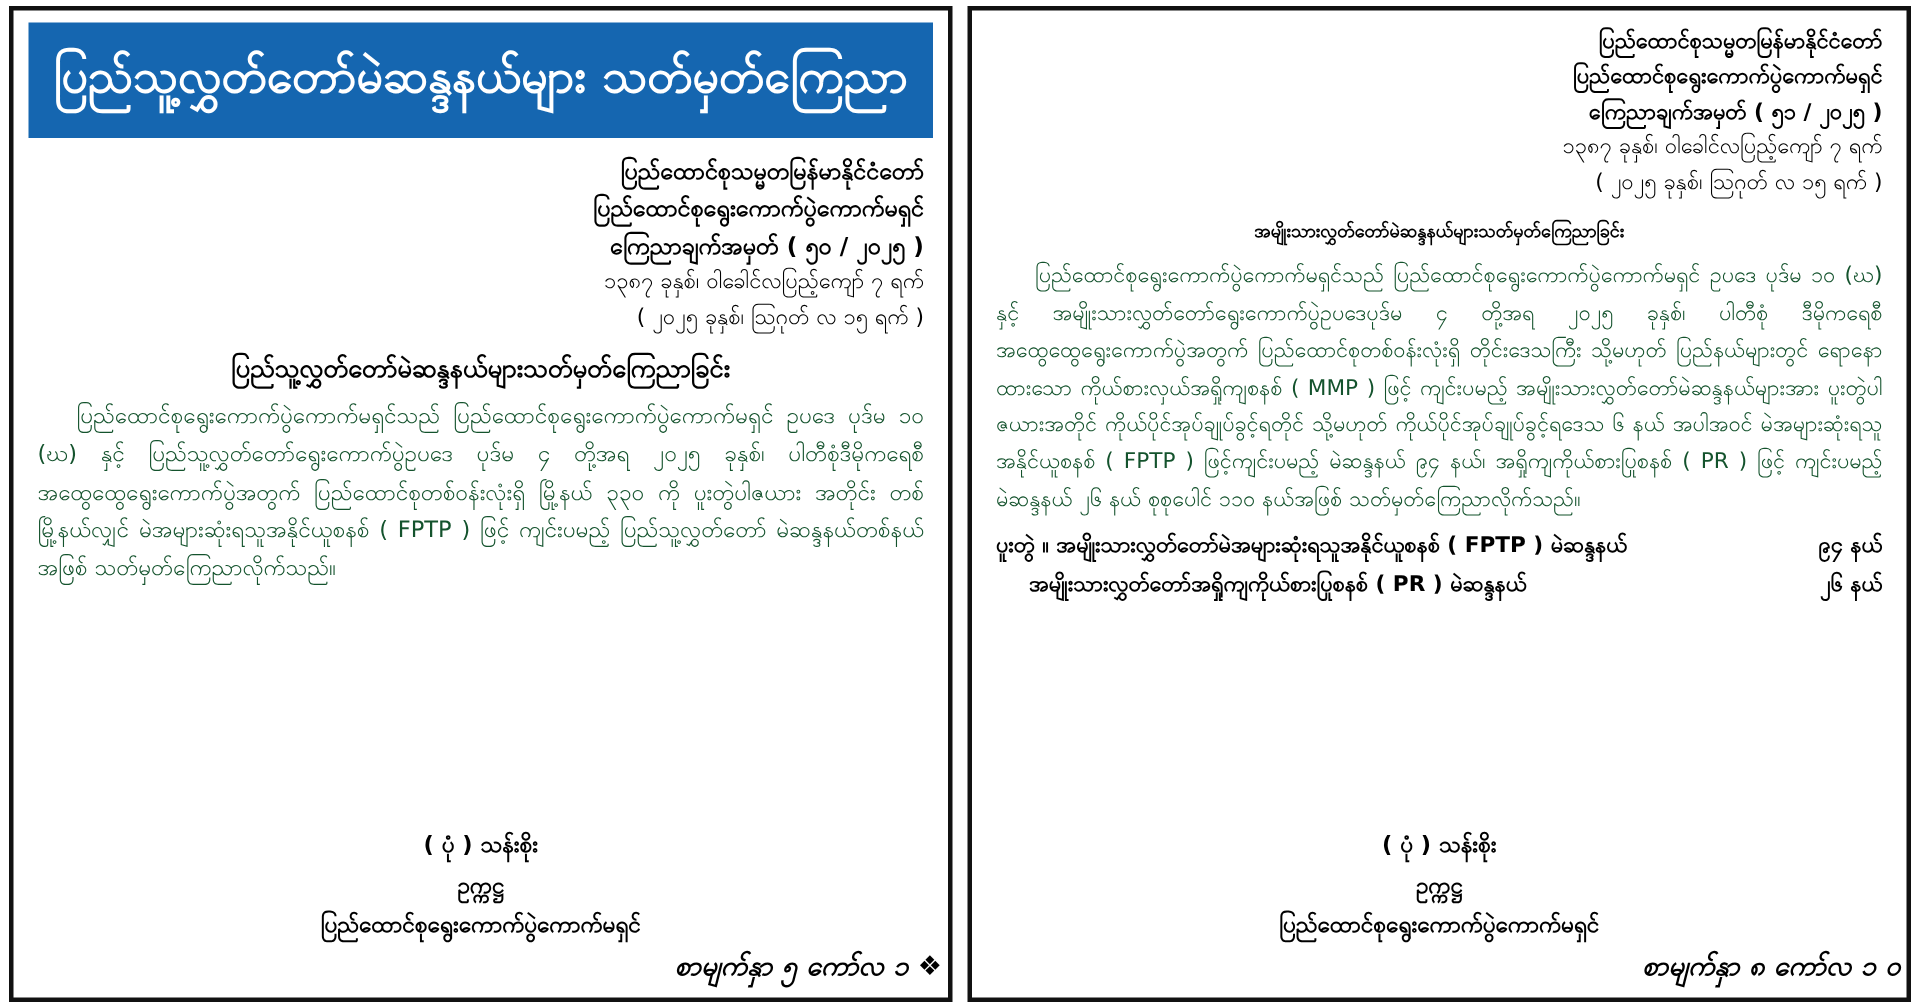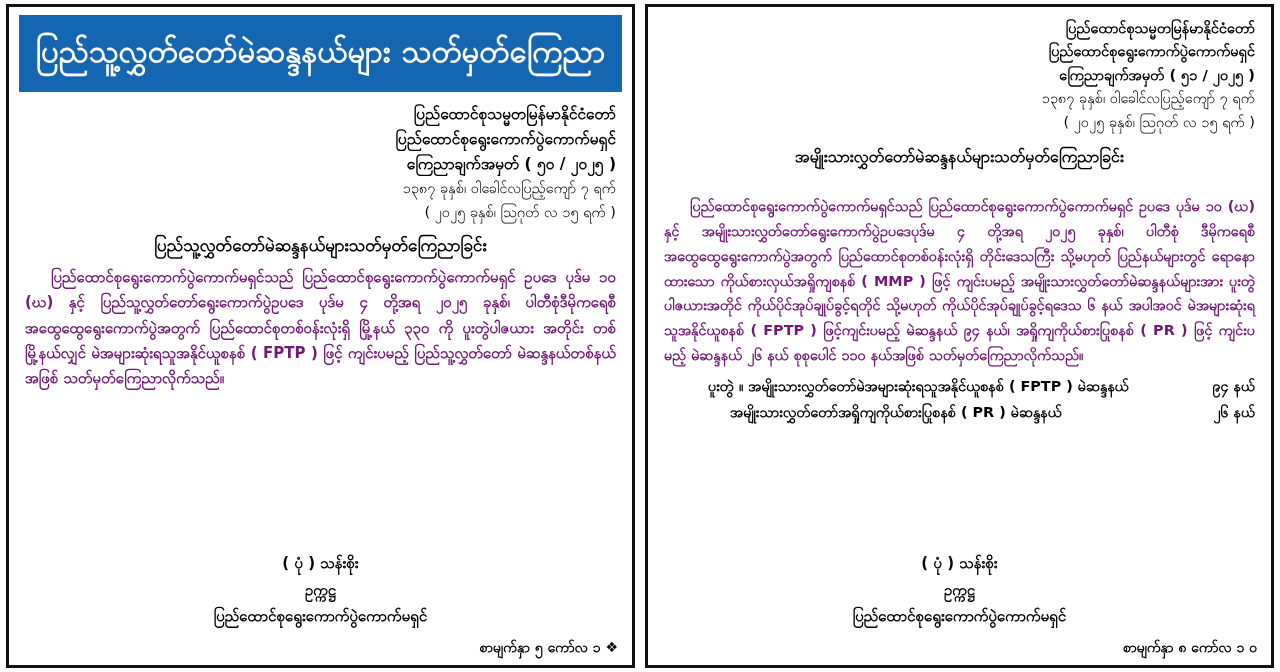--- a/index.html
+++ b/index.html
@@ -71,31 +71,31 @@
   }
   .heading {
     text-align: center;
     font-weight: bold;
     font-size: 17px;
     margin-top: 10px;
     margin-bottom: 6px;
     color: #000000;
   }
   .heading.sm {
-    font-size: 16px;
+    font-size: 12px;
     margin-top: 12px;
-    margin-bottom: 24px;
+    margin-bottom: 8px;
   }
   .para {
     text-align: justify;
     text-justify: inter-word;
-    font-weight: bold;
+    font-weight: normal;
     font-size: 15px;
     line-height: 1.68;
-    color: #701a75;
+    color: #14532d;
     text-indent: 26px;
   }
   .para.p2 {
     font-size: 14.4px;
     line-height: 1.72;
   }
   .sum {
     font-weight: bold;
     font-size: 15px;
     line-height: 1.7;
@@ -106,42 +106,43 @@
     font-weight: bold;
     font-size: 14.4px;
     line-height: 1.8;
     margin-top: 6px;
     color: #000000;
   }
   .sum-row {
     display: flex;
     align-items: baseline;
   }
-  .sum-row .lbl { flex: 1 1 auto; margin-left: 44px; }
+  .sum-row .lbl { flex: 1 1 auto; }
   .sum-row .val { flex: 0 0 auto; padding-left: 14px; }
   .sum-row.ind { padding-left: 22px; }
   .signature {
     text-align: center;
     font-weight: bold;
     font-size: 15px;
     line-height: 1.75;
     color: #000000;
   }
   .sig-block {
     position: absolute;
     left: 0;
     right: 0;
     bottom: 36px;
   }
   .footer {
     position: absolute;
-    right: 14px;
+    right: 4px;
     bottom: 6px;
     font-weight: bold;
-    font-size: 14px;
+    font-style: italic;
+    font-size: 18px;
     color: #000000;
   }
 </style>
 </head>
 <body>
 
 <div class="page">
 
   <div class="card">
     <div class="banner tall">ပြည်သူ့လွှတ်တော်မဲဆန္ဒနယ်များ သတ်မှတ်ကြေညာ</div>

